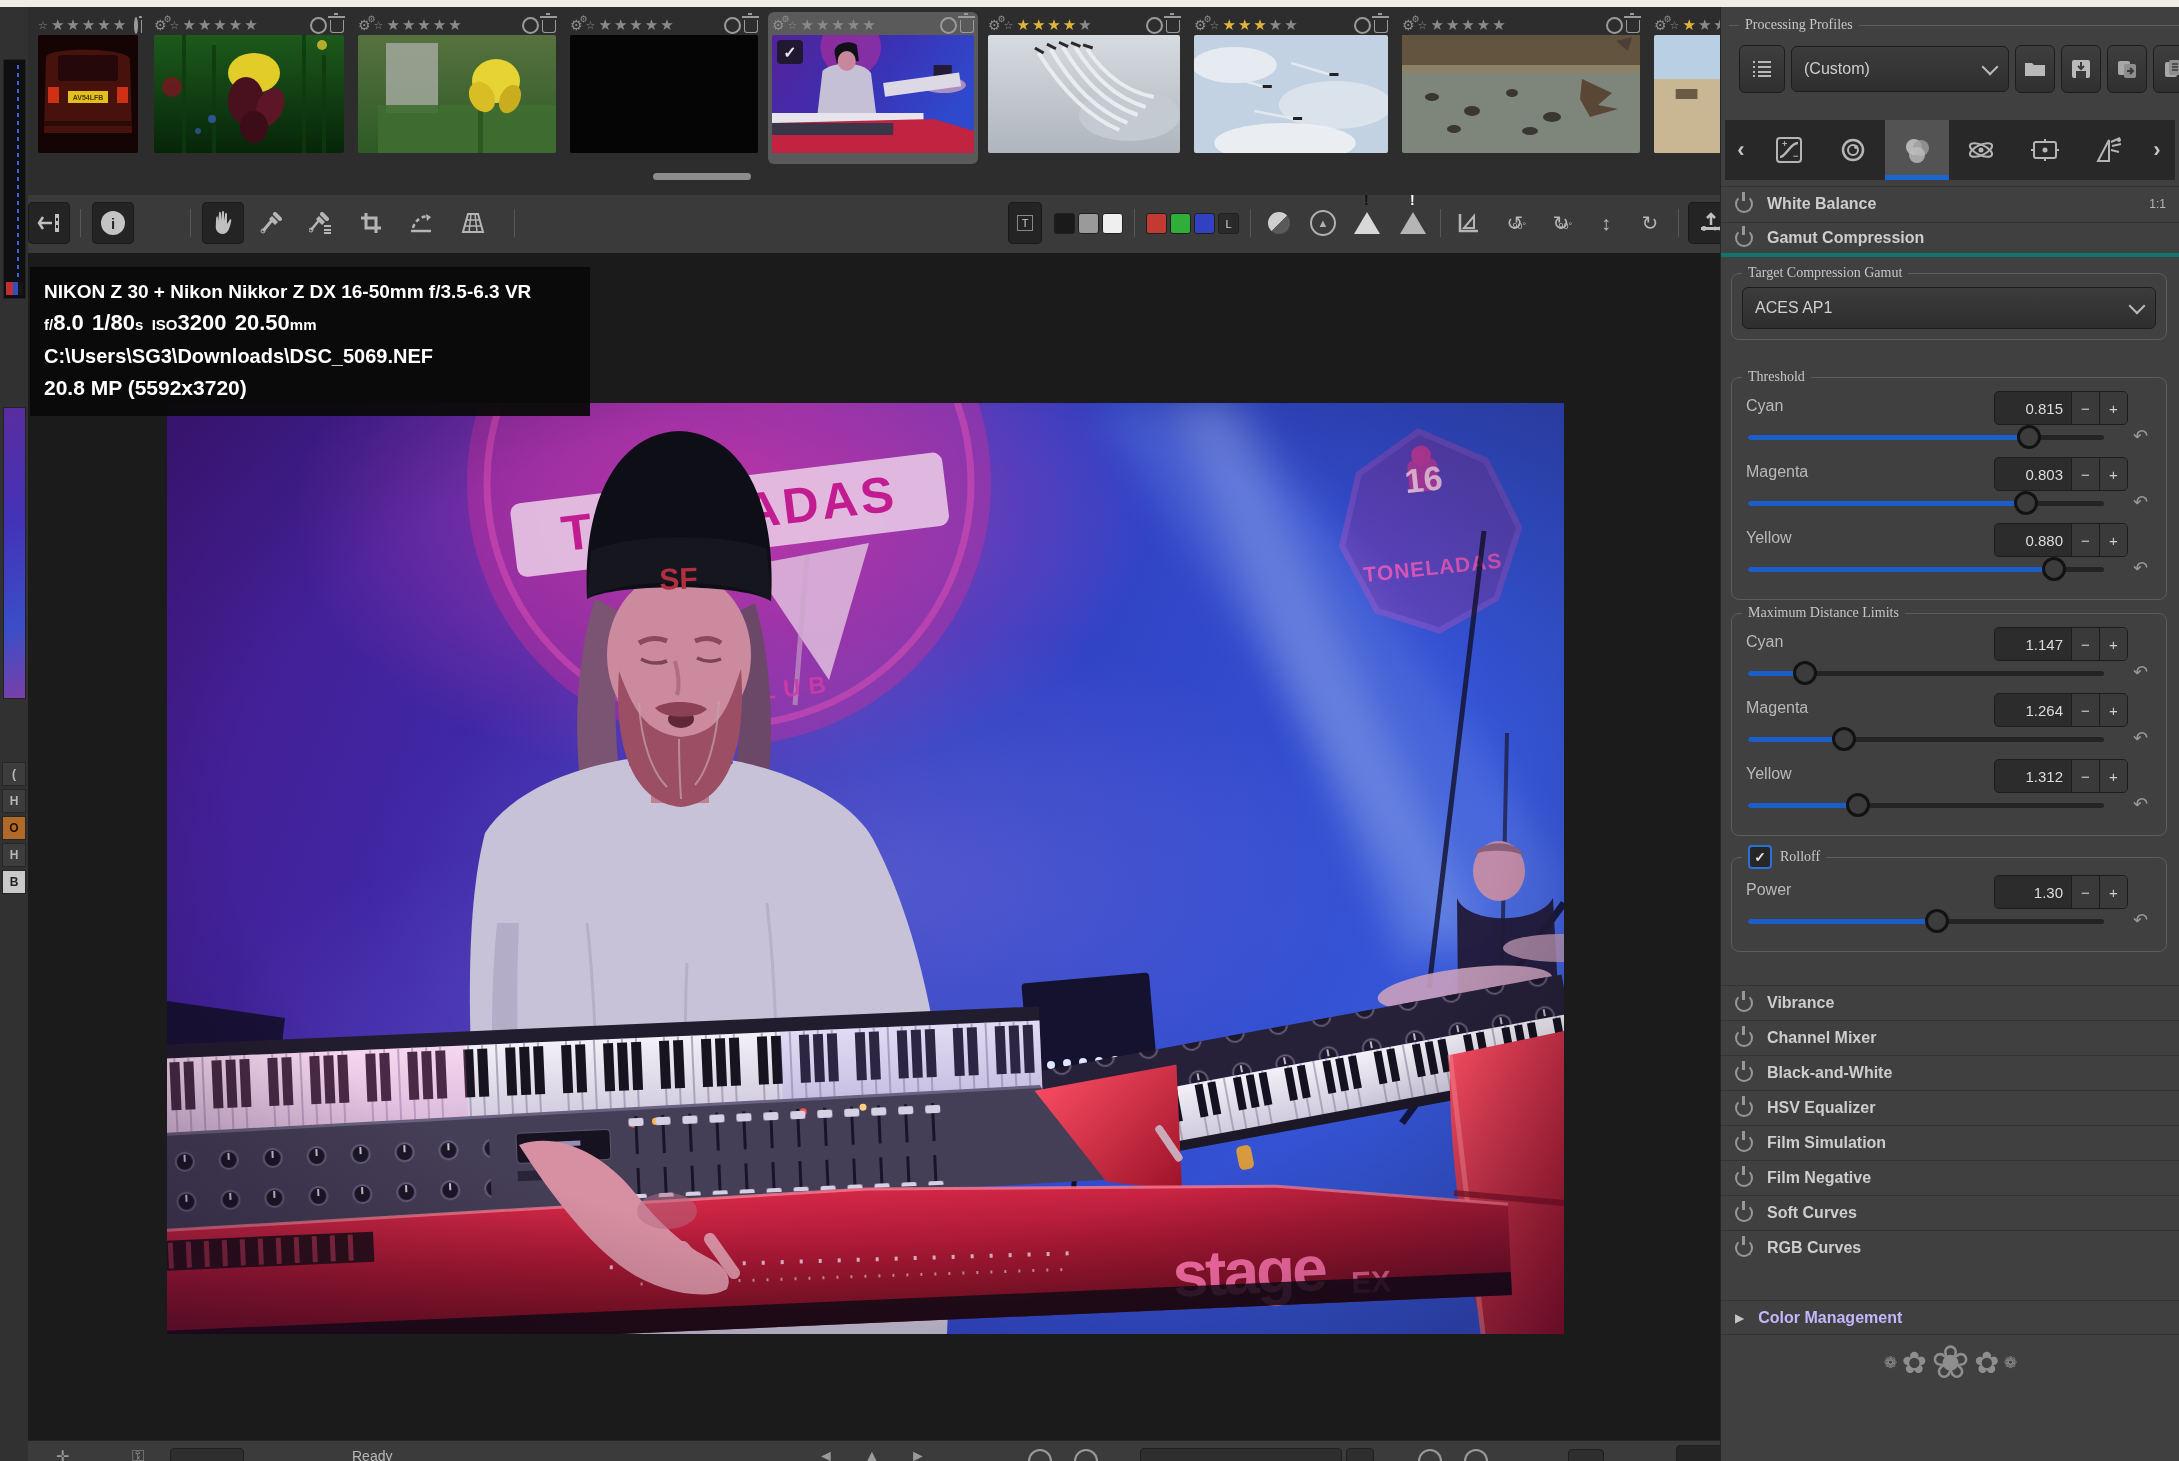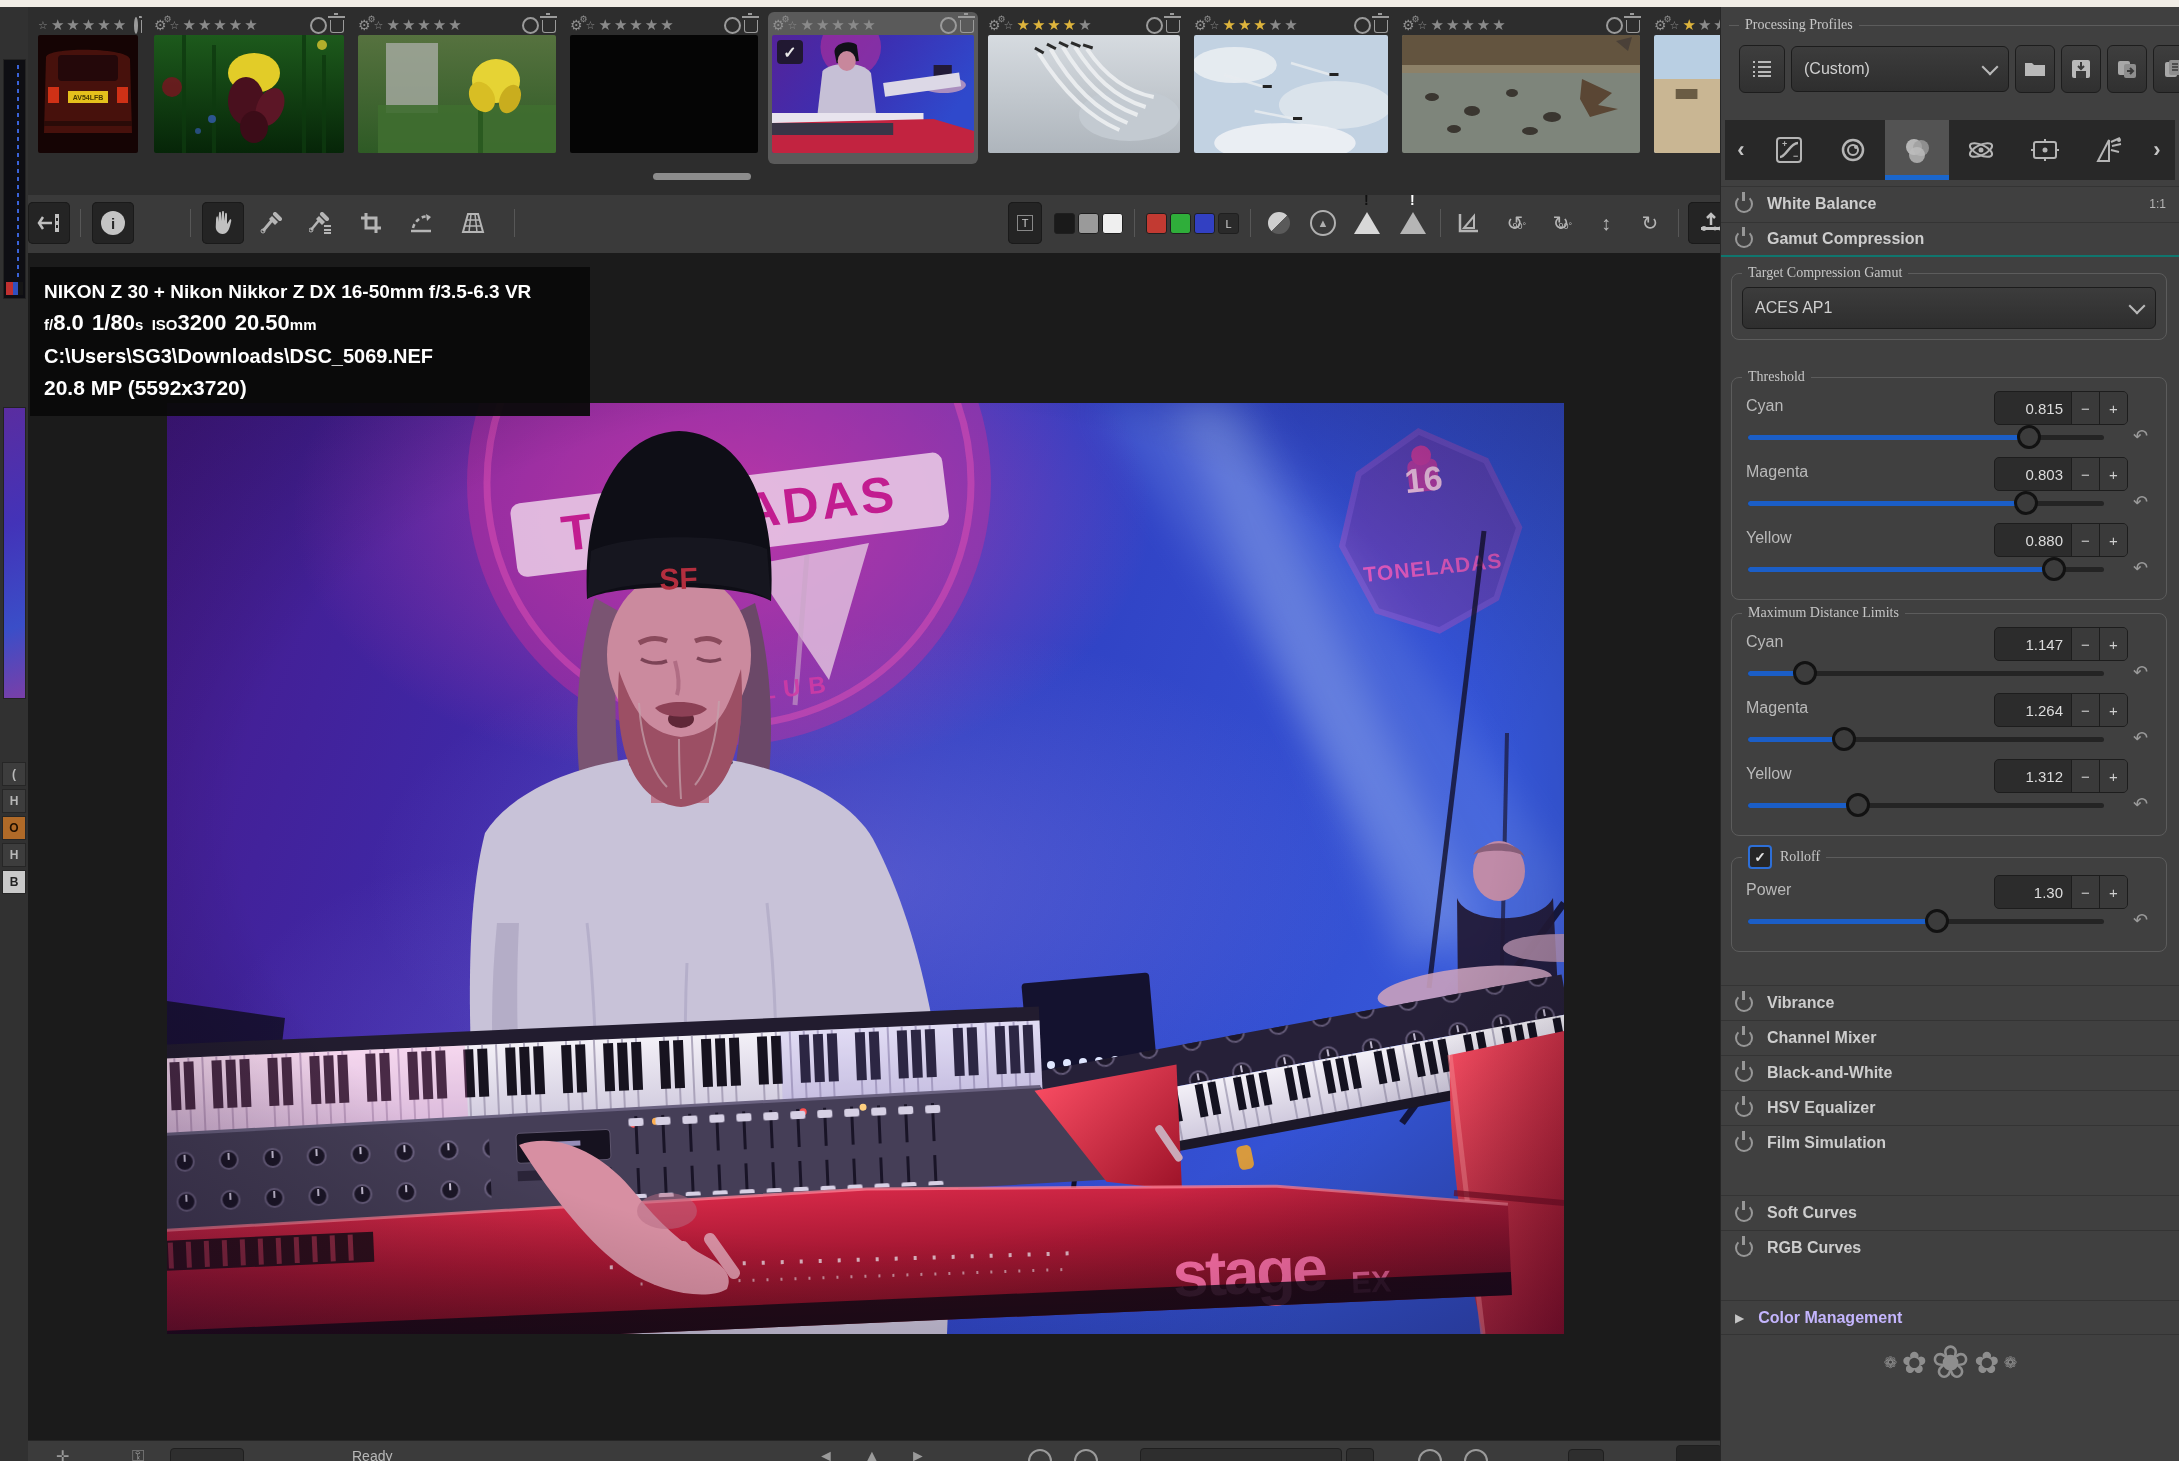--- a/index.html
+++ b/index.html
@@ -870,21 +870,21 @@
           </svg>
       </div>
       <div class="tchev">›</div>
     </div>
 
     <div class="sec" style="top:179px">
       <span class="power"></span>
       <span class="lbl">White Balance</span>
       <span class="b11">1:1</span>
     </div>
-    <div class="sec" style="top:215px;border-bottom:2px solid #0f766e;">
+    <div class="sec" style="top:215px;border-bottom:4px solid #0f766e;">
       <span class="power"></span>
       <span class="lbl">Gamut Compression</span>
     </div>
 
     <fieldset class="gfs" style="top:258px">
       <legend>Target Compression Gamut</legend>
       <div class="dd" style="height:42px">
         <span>ACES AP1</span>
         <span class="chev"></span>
       </div>
@@ -1017,20 +1017,24 @@
         <span class="lbl">Black-and-White</span>
       </div>
     <div class="sec" style="top:1083px">
         <span class="power"></span>
         <span class="lbl">HSV Equalizer</span>
       </div>
     <div class="sec" style="top:1118px">
         <span class="power"></span>
         <span class="lbl">Film Simulation</span>
       </div>
+    <div class="sec" style="top:1153px">
+        <span class="power"></span>
+        <span class="lbl">Film Negative</span>
+      </div>
     <div class="sec" style="top:1188px">
         <span class="power"></span>
         <span class="lbl">Soft Curves</span>
       </div>
     <div class="sec" style="top:1223px">
         <span class="power"></span>
         <span class="lbl">RGB Curves</span>
       </div>
     <div class="sec" style="top:1293px;border-bottom:1px solid #343434">
       <span class="tri">▶</span>

